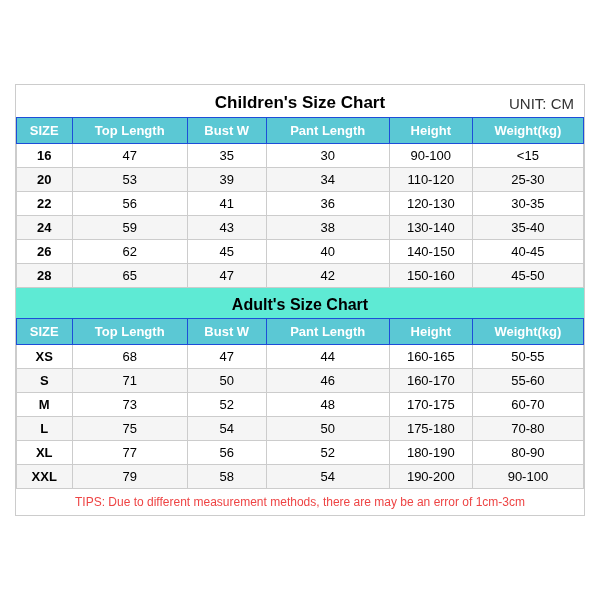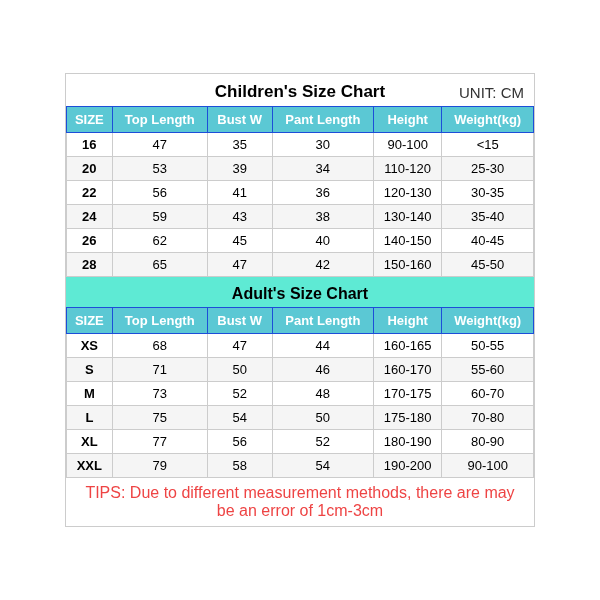--- a/index.html
+++ b/index.html
@@ -7,21 +7,21 @@
       width: 600px;
       height: 600px;
       background: #fff;
       font-family: Arial, sans-serif;
       font-size: 13px;
       display: flex;
       align-items: center;
       justify-content: center;
     }
     .container {
-      width: 470px;
+      width: 570px;
       border: 1px solid #ccc;
     }
     .chart-title-row {
       display: flex;
       align-items: center;
       justify-content: center;
       background: #fff;
       padding: 8px 10px 4px;
       position: relative;
     }
@@ -69,21 +69,21 @@
       padding: 8px 10px 4px;
     }
     .section-title {
       font-size: 16px;
       font-weight: bold;
       text-align: center;
     }
     .tips-row {
       padding: 6px 10px;
       text-align: center;
-      font-size: 16px;
+      font-size: 12px;
       color: #e44;
     }
     .size-col {
       font-weight: bold;
     }
   </style>
 </head>
 <body>
 
 <div class="container">

